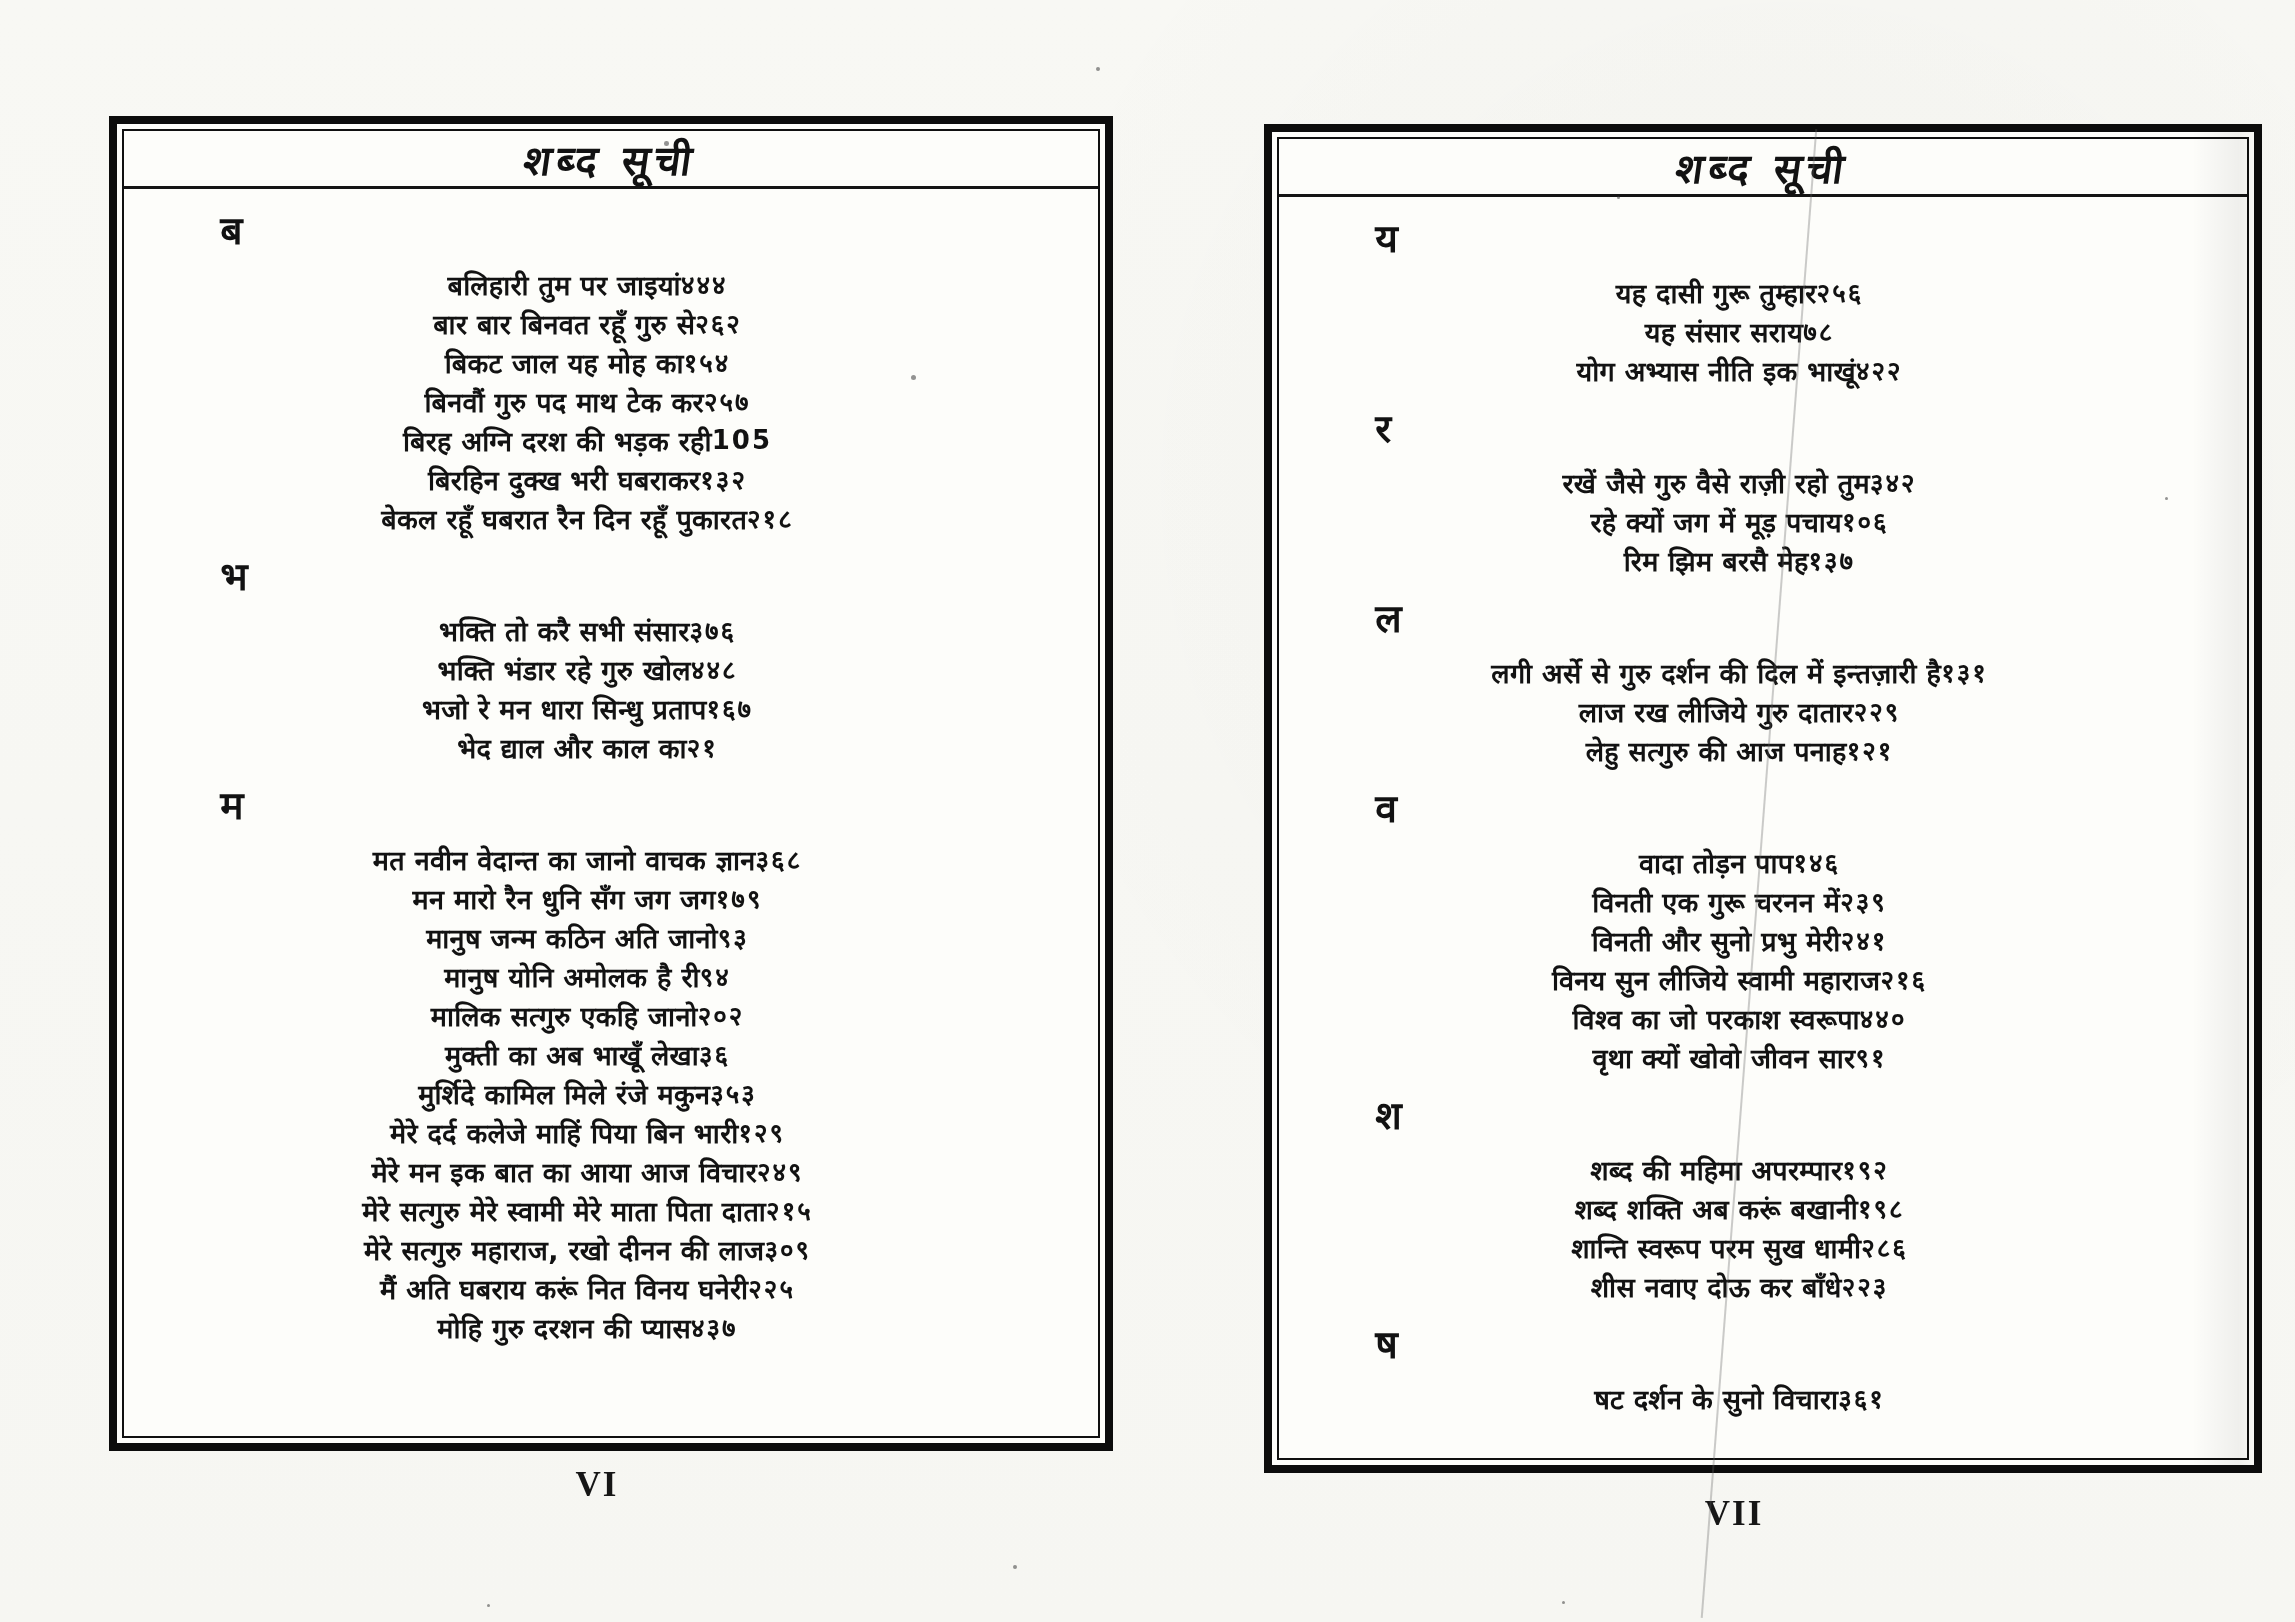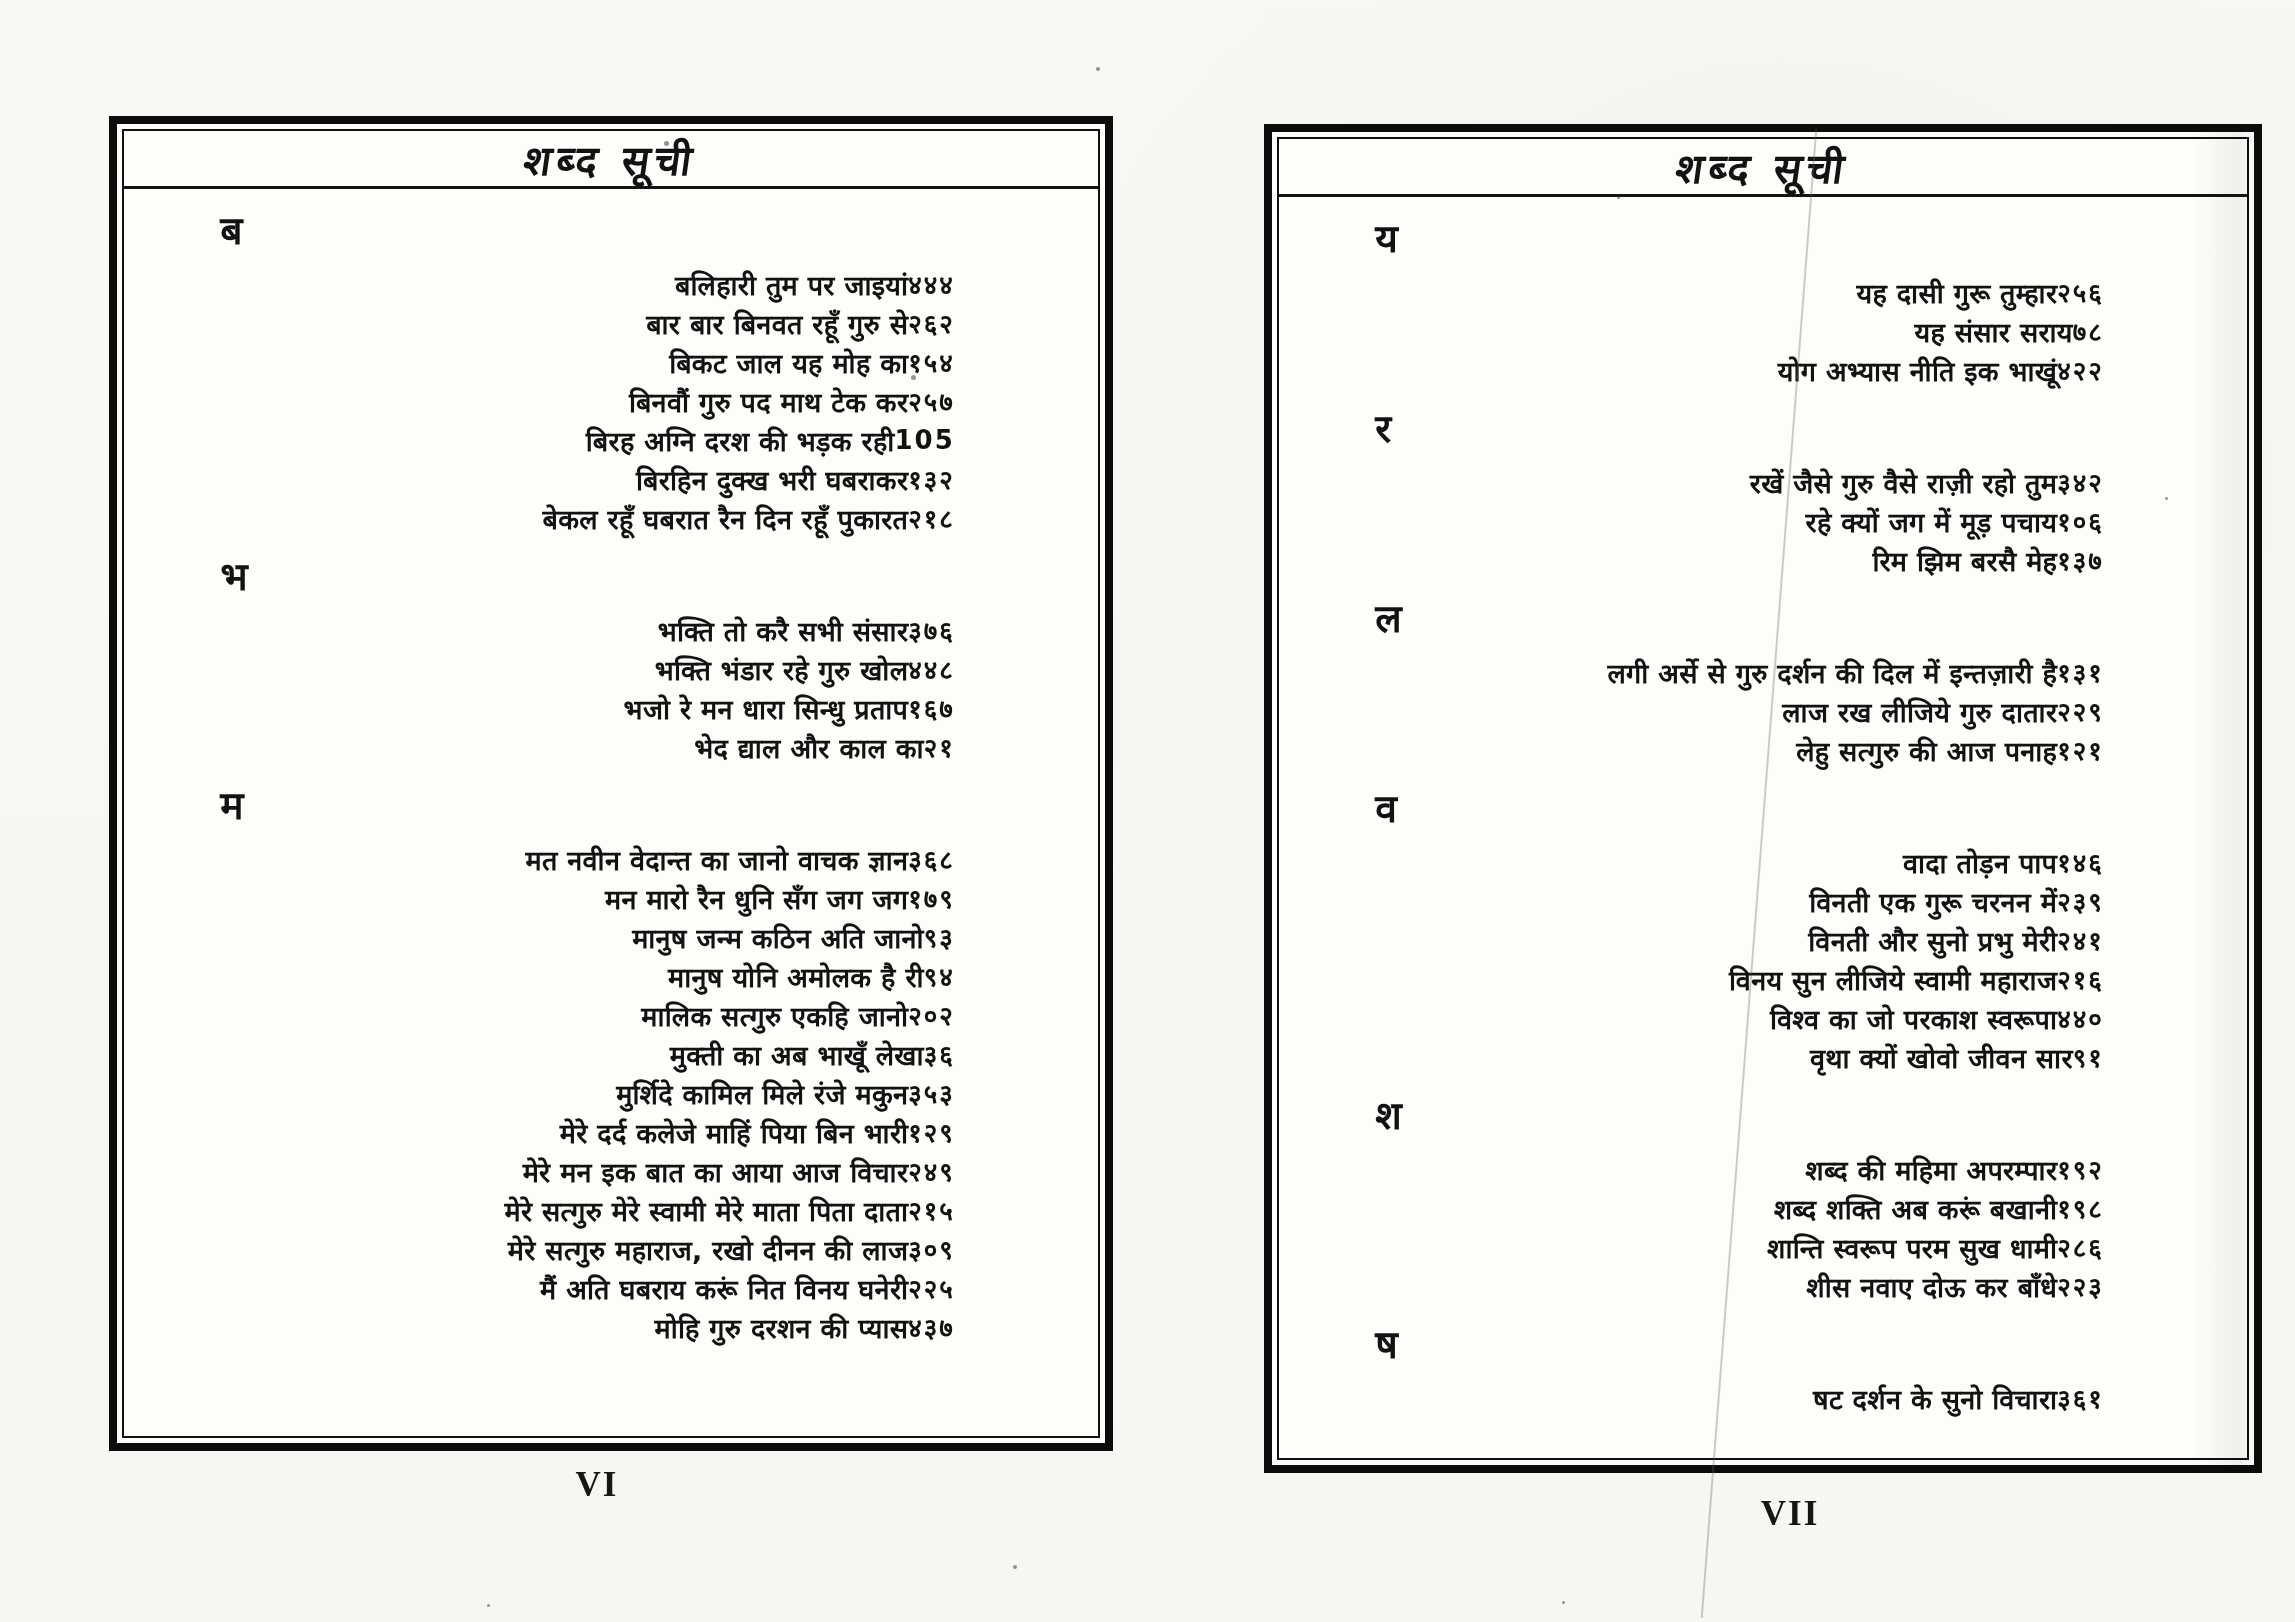--- a/index.html
+++ b/index.html
@@ -57,21 +57,21 @@
   .section-letter {
     height: 73px;
     display: flex;
     align-items: center;
     font-size: 39px;
     font-weight: 700;
   }
   .entry-row {
     height: 39px;
     display: flex;
-    justify-content: flex-end;
+    justify-content: center;
     align-items: center;
   }
   .entry-title {
     font-size: 27px;
     font-weight: 700;
     white-space: nowrap;
     letter-spacing: 0.3px;
   }
   .entry-page {
     font-size: 26px;
@@ -80,21 +80,21 @@
   }
   .roman {
     position: absolute;
     font-family: "Liberation Serif", "DejaVu Serif", serif;
     font-weight: 700;
     font-size: 35px;
     letter-spacing: 2px;
     color: #161616;
   }
   .roman-left  { left: 95px;  width: 1004px; top: 1465px; text-align: center; }
-  .roman-right { left: 1320px; width: 998px; top: 1494px; text-align: center; transform: translateX(-29px); }
+  .roman-right { left: 1264px; width: 998px; top: 1494px; text-align: center; transform: translateX(-29px); }
   .fold-line {
     position: absolute;
     left: 1758px; top: 127px;
     width: 2px; height: 1493px;
     background: rgba(95, 95, 95, 0.32);
     transform: rotate(4.4deg);
   }
   .right-shade {
     position: absolute;
     top: 0; right: 0; bottom: 0;

